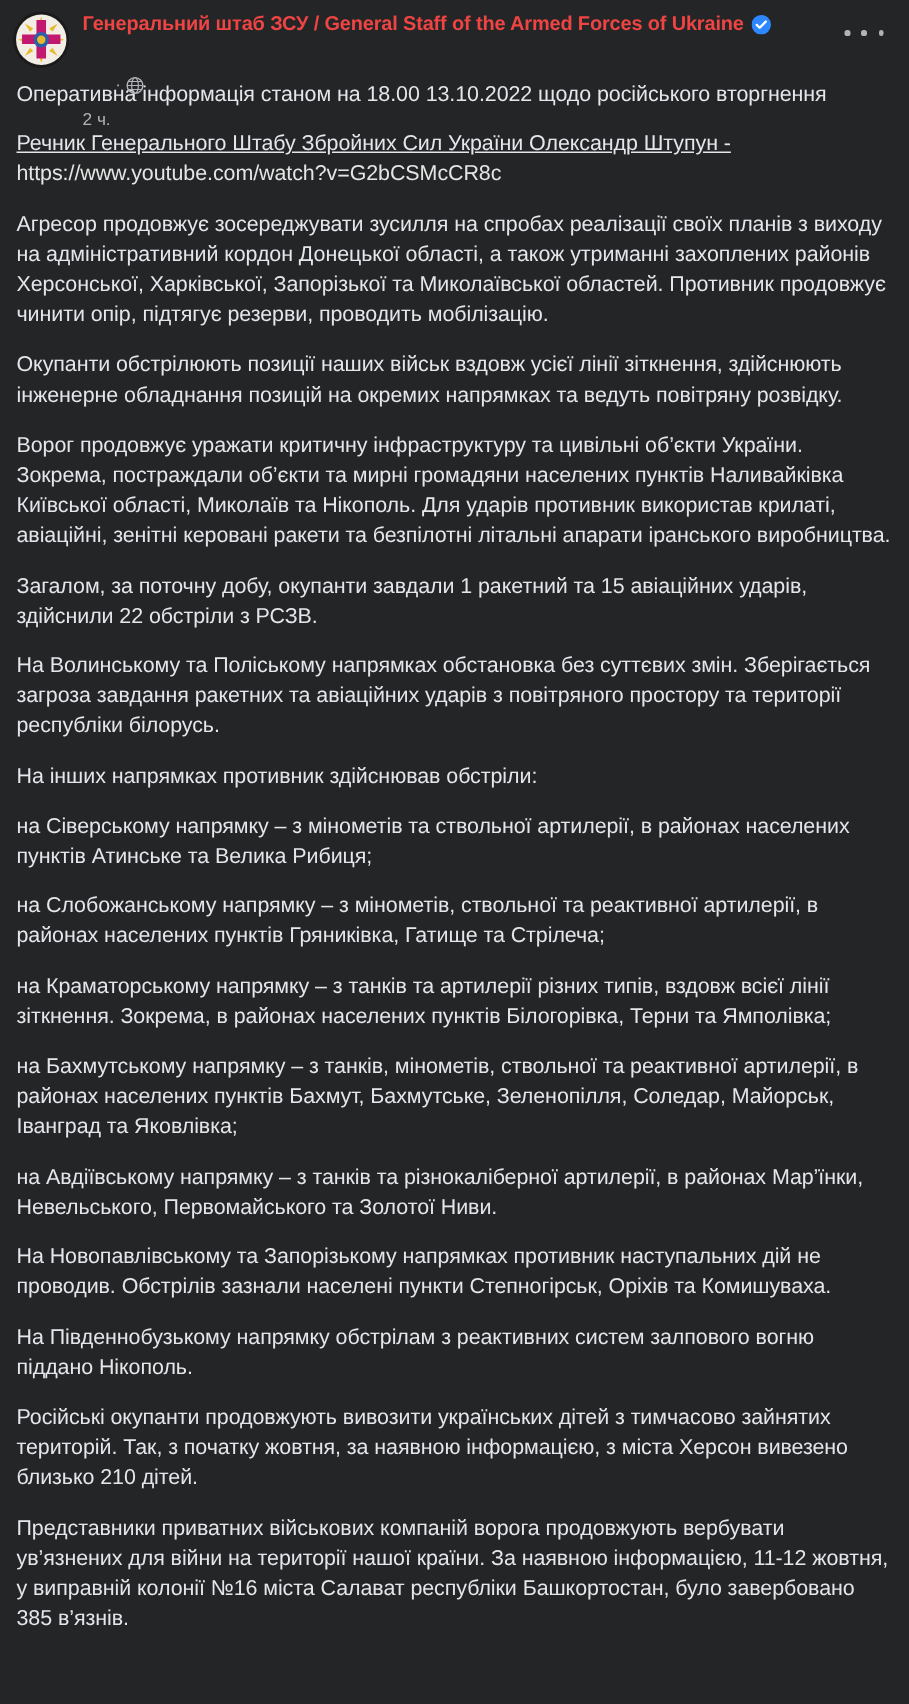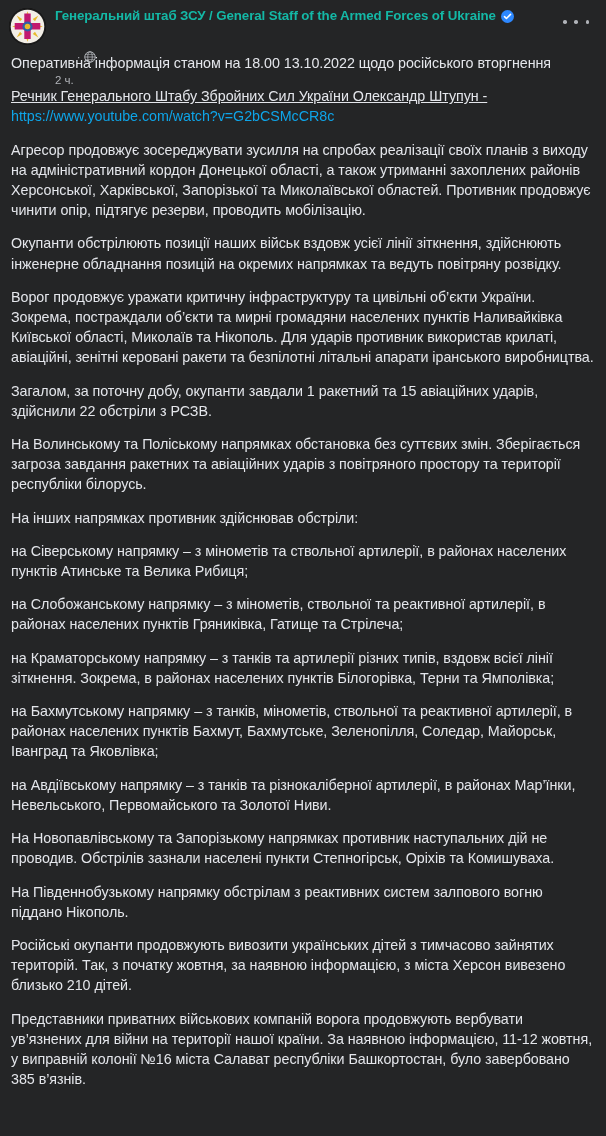--- a/index.html
+++ b/index.html
@@ -59,21 +59,21 @@
 
   .page-name-row {
     display: flex;
     align-items: center;
     white-space: nowrap;
   }
 
   .page-name {
     font-size: 13.3px;
     font-weight: bold;
-    color: #14b8a6;
+    color: #ef4444;
     letter-spacing: -0.1px;
     line-height: 16px;
   }
 
   .verified-badge {
     width: 13px;
     height: 13px;
     margin-left: 5px;
     flex: 0 0 13px;
     display: inline-block;
@@ -130,21 +130,21 @@
     letter-spacing: -0.05px;
   }
 
   .post-body p {
     margin: 0 0 13px 0;
     word-wrap: break-word;
   }
   .post-body p.tight { margin-bottom: 0; text-decoration: underline; }
 
   .post-link {
-    color: #0ea5e9;
+    color: #e5e5e5;
     text-decoration: none;
     cursor: pointer;
     word-break: break-all;
   }
 </style>
 </head>
 <body>
 
 <div class="post-card">
 

